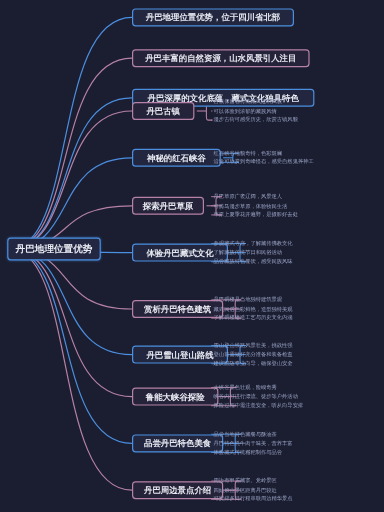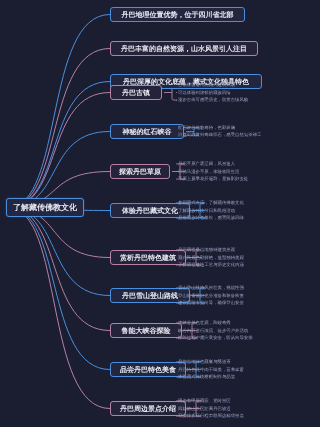--- a/index.html
+++ b/index.html
@@ -110,21 +110,21 @@
       <path d="M 201 377.09999999999997 L 176 377.09999999999997" fill="none" stroke="#4b8fe0" stroke-width="0.8"></path>
       <path d="M 8 207.5 C 64.1 207.5, 43.699999999999996 408.5, 110 408.5" fill="none" stroke="#b681a6" stroke-width="1"></path>
       <path d="M 188 408.5 L 196 408.5" fill="none" stroke="#b681a6" stroke-width="0.9"></path>
       <path d="M 201 400.9 C 196 400.9, 196 400.9, 196 403.9 L 196 413.09999999999997 C 196 416.09999999999997, 196 416.09999999999997, 201 416.09999999999997" fill="none" stroke="#b681a6" stroke-width="0.9"></path>
       <path d="M 201 400.9 L 176 400.9" fill="none" stroke="#b681a6" stroke-width="0.8"></path>
       <path d="M 201 408.5 L 176 408.5" fill="none" stroke="#b681a6" stroke-width="0.8"></path>
       <path d="M 201 416.09999999999997 L 176 416.09999999999997" fill="none" stroke="#b681a6" stroke-width="0.8"></path>
     </svg>
   <div id="nodes">
       <div class="node root" style="left: 6px; top: 198px; width: 78px;">
-        <span>了解藏传佛教文化</span>
+        <span>丹巴地理位置优势</span>
       </div>
       <div class="node branch blue" style="left: 110px; top: 7px; min-width: 135px;">
         <span>丹巴地理位置优势，位于四川省北部</span>
       </div>
       <div class="node branch pink" style="left: 110px; top: 41px; min-width: 148px;">
         <span>丹巴丰富的自然资源，山水风景引人注目</span>
       </div>
       <div class="node branch blue" style="left: 110px; top: 74px; min-width: 152px;">
         <span>丹巴深厚的文化底蕴，藏式文化独具特色</span>
       </div>

